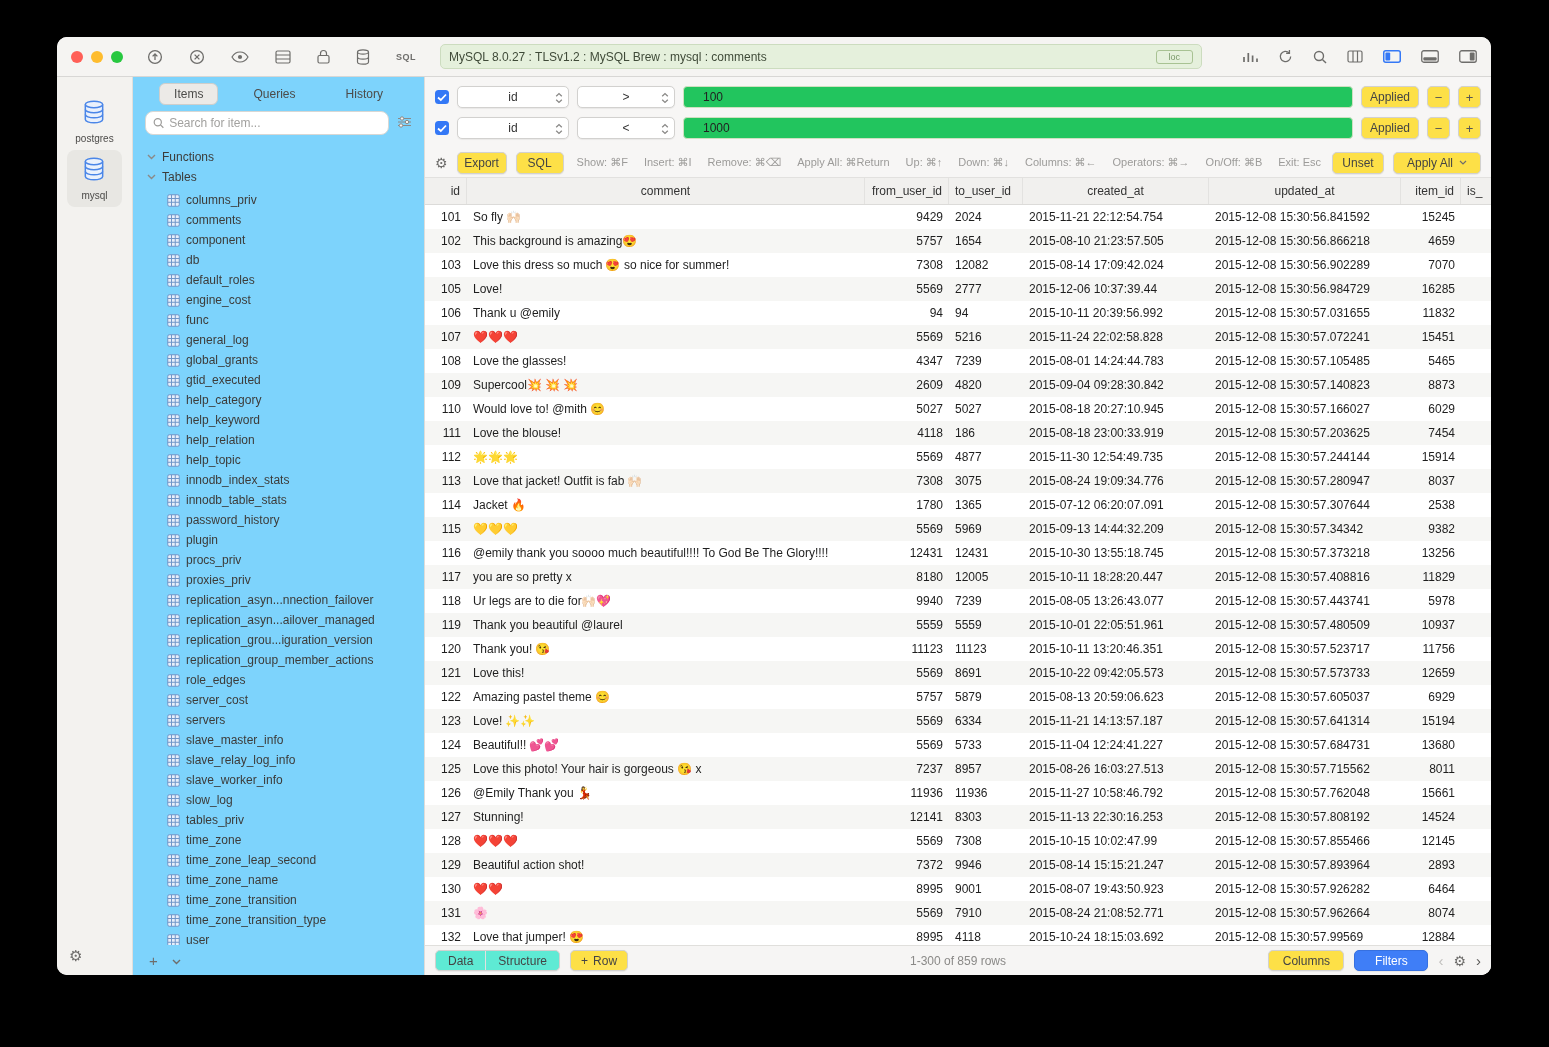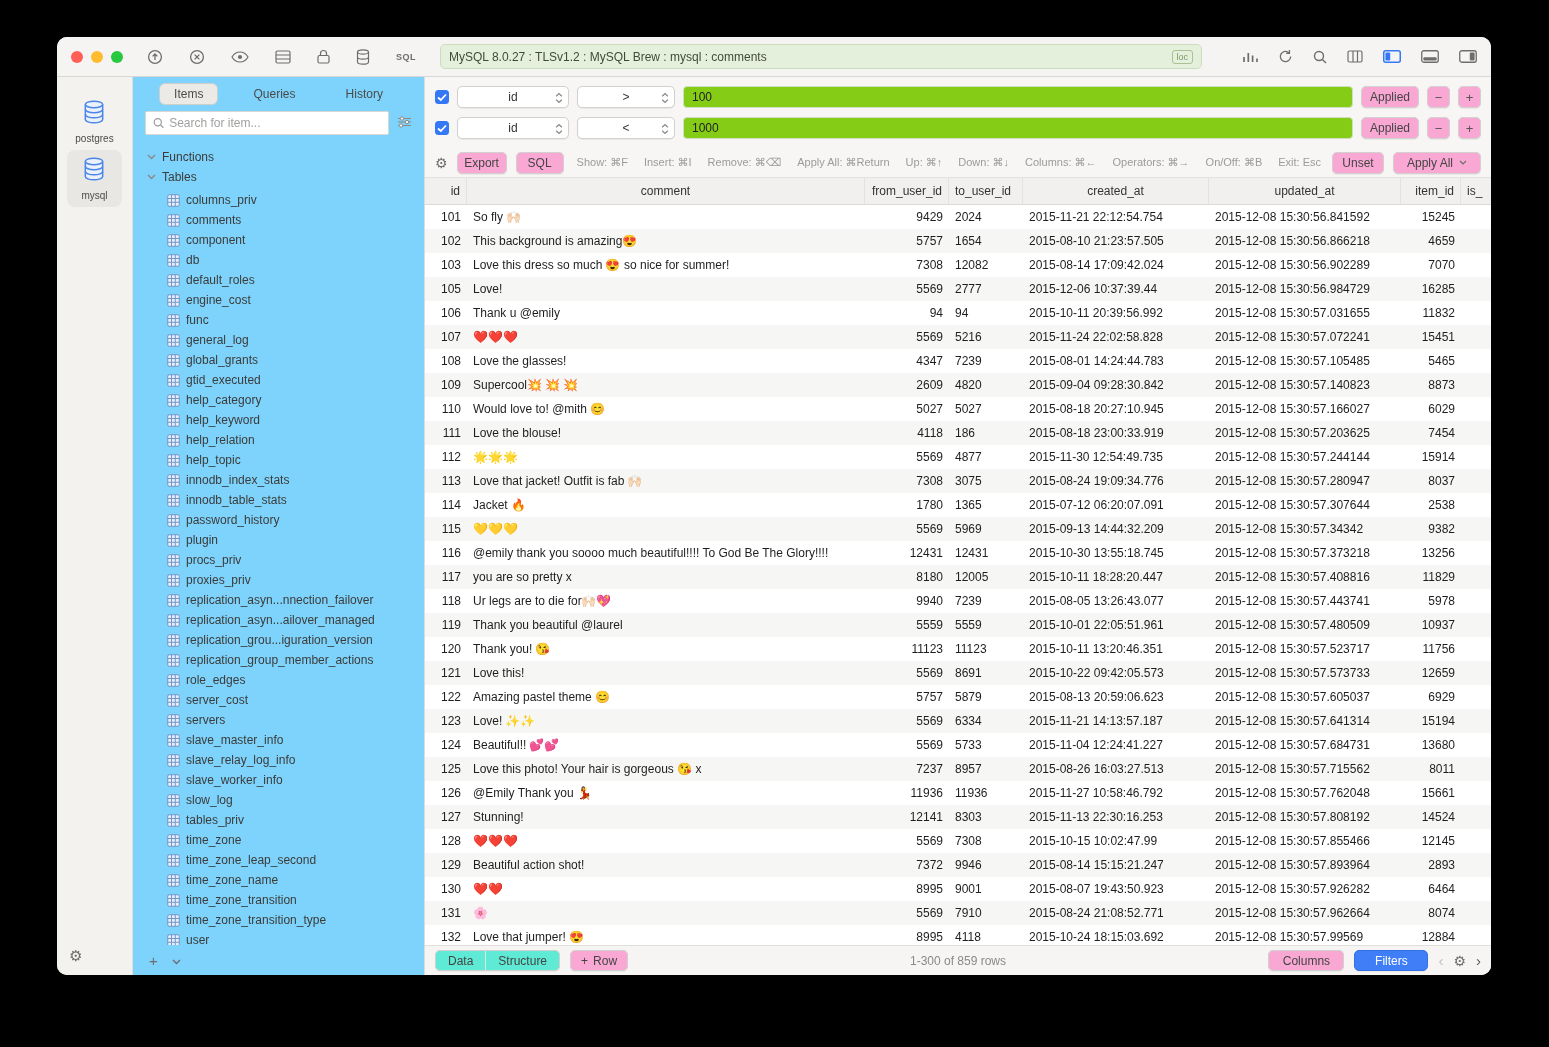--- a/index.html
+++ b/index.html
@@ -9,59 +9,59 @@
   
   .titlebar { height:40px; flex:0 0 40px; background:#f5f4f2; border-bottom:1px solid #d8d7d5; display:flex; align-items:center; padding:0 14px; }
   .lights { display:flex; gap:8px; }
   .tl { width:12px; height:12px; border-radius:50%; }
   .tl.red { background:#ff5f57; } .tl.yellow { background:#febc2e; } .tl.green { background:#28c840; }
   .tb-icons { display:flex; align-items:center; gap:26px; margin-left:24px; }
   .tb-ic { display:inline-flex; align-items:center; justify-content:center; cursor:default; }
   .sql-text { font-size:9px; font-weight:700; color:#6e6d6b; letter-spacing:.5px; }
   .title-field { margin-left:24px; width:762px; height:25px; background:#e5f0dc; border:1px solid #ccdcbf; border-radius:5px; display:flex; align-items:center; padding:0 8px; }
   .title-text { font-size:12px; color:#3f4a38; white-space:nowrap; overflow:hidden; }
-  .title-badge { margin-left:auto; font-size:9px; color:#7a9a6a; border:1px solid #a8c293; border-radius:3px; padding:0 4px; line-height:12px; }
+  .title-badge { margin-left:auto; font-size:9px; color:#7a9a6a; border:1px solid #a8c293; border-radius:3px; padding:0 12px; line-height:12px; }
   .tb-right { margin-left:auto; display:flex; align-items:center; gap:20px; }
 
   
   .content { flex:1; display:flex; min-height:0; }
 
   
   .conn-rail { width:76px; flex:0 0 76px; background:#f3f2ef; border-right:1px solid #e0dfdc; display:flex; flex-direction:column; align-items:center; padding-top:16px; gap:28px; position:relative; }
   .conn-item { display:flex; flex-direction:column; align-items:center; gap:4px; padding:6px 8px; border-radius:8px; }
   .conn-item.active { background:#e8e7e3; }
   .conn-label { font-size:10px; color:#4c4b49; }
   .rail-gear { position:absolute; bottom:10px; left:12px; font-size:15px; color:#6e6d6b; }
 
   
   .items-side { width:292px; flex:0 0 292px; background:#7dd3fc; border-right:1px solid #dddcd9; display:flex; flex-direction:column; min-height:0; }
   .side-tabs { height:34px; flex:0 0 34px; display:flex; align-items:center; justify-content:space-evenly; padding:0 6px; }
   .side-tab { font-size:12px; color:#4c4b49; padding:3px 14px; border-radius:6px; border:1px solid transparent; }
   .side-tab.active { background:#eceae7; border-color:#cfcecb; }
   .search-row { display:flex; align-items:center; gap:8px; padding:0 12px 6px; }
-  .search-box { flex:1; height:24px; background:#fff; border:1px solid #d8d7d4; border-radius:2px; display:flex; align-items:center; gap:5px; padding:0 7px; }
+  .search-box { flex:1; height:24px; background:#fff; border:1px solid #d8d7d4; border-radius:8px; display:flex; align-items:center; gap:5px; padding:0 7px; }
   .search-box input { border:none; outline:none; background:transparent; font-size:12px; color:#333; width:100%; font-family:"Liberation Sans",sans-serif; }
   .search-box input::placeholder { color:#a2a19f; }
   .tree { flex:1; min-height:0; overflow:hidden; padding-top:6px; }
   .tree-section { height:20px; display:flex; align-items:center; gap:6px; padding-left:14px; font-size:12px; color:#3c3b39; }
   .tree-item { height:20px; display:flex; align-items:flex-end; gap:6px; padding-left:34px; font-size:12px; color:#3c3b39; white-space:nowrap; }
   .tree-icon { display:inline-flex; flex:0 0 13px; }
   .side-bottom { height:30px; flex:0 0 30px; display:flex; align-items:center; gap:14px; padding:0 16px; }
   .plus-glyph { font-size:15px; color:#6e6d6b; }
 
   
   .main { flex:1; min-width:0; display:flex; flex-direction:column; background:#fff; }
   .filters-area { background:#f7f6f5; padding:7px 10px 2px; }
   .filter-row { height:26px; display:flex; align-items:center; gap:8px; margin-bottom:5px; }
   .checkbox { width:14px; height:14px; border-radius:3.5px; background:#3478f6; display:inline-flex; align-items:center; justify-content:center; flex:0 0 14px; }
   .popup { height:22px; background:#fff; border:1px solid #d2d1cf; border-radius:5px; display:flex; align-items:center; justify-content:center; position:relative; font-size:12px; color:#333; box-shadow:0 .5px 1px rgba(0,0,0,.06); }
   .popup.col { width:112px; } .popup.op { width:98px; }
   .popup-stepper { position:absolute; right:5px; top:5px; display:inline-flex; }
-  .filter-value { flex:1; height:22px; background:#84cc16; border:1px solid #cfe0c0; border-radius:4px; font-size:12px; color:#222; display:flex; align-items:center; padding:0 8px; }
-  .btn { height:22px; background:#f9a8d4; border:1px solid #d2d1cf; border-radius:5px; font-size:12px; color:#444; display:inline-flex; align-items:center; justify-content:center; box-shadow:0 .5px 1px rgba(0,0,0,.06); font-family:"Liberation Sans",sans-serif; }
+  .filter-value { flex:1; height:22px; background:#22c55e; border:1px solid #cfe0c0; border-radius:4px; font-size:12px; color:#222; display:flex; align-items:center; padding:0 19px; }
+  .btn { height:22px; background:#fde047; border:1px solid #d2d1cf; border-radius:5px; font-size:12px; color:#444; display:inline-flex; align-items:center; justify-content:center; box-shadow:0 .5px 1px rgba(0,0,0,.06); font-family:"Liberation Sans",sans-serif; }
   .btn.applied { width:58px; }
   .btn.sq { width:23px; font-size:13px; color:#555; }
 
   .shortcut-bar { height:30px; flex:0 0 30px; background:#f7f6f5; border-bottom:1px solid #e2e1df; display:flex; align-items:center; gap:9px; padding:0 10px; }
   .gear-glyph { font-size:14px; color:#6e6d6b; }
   .btn.export { width:50px; } .btn.sqlb { width:48px; } .btn.unset { width:52px; }
   .btn.applyall { width:88px; gap:6px; }
   .hints { display:flex; gap:16px; overflow:hidden; white-space:nowrap; margin-left:4px; }
   .hint { font-size:11px; color:#9c9b99; }
   .shortcut-right { margin-left:auto; display:flex; gap:9px; }

